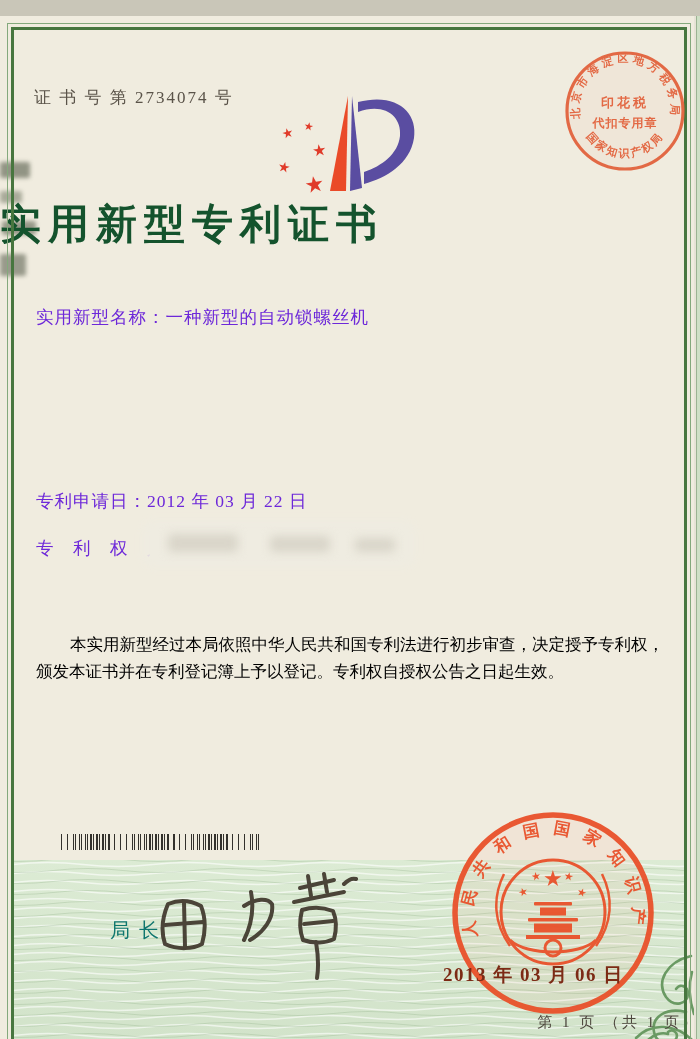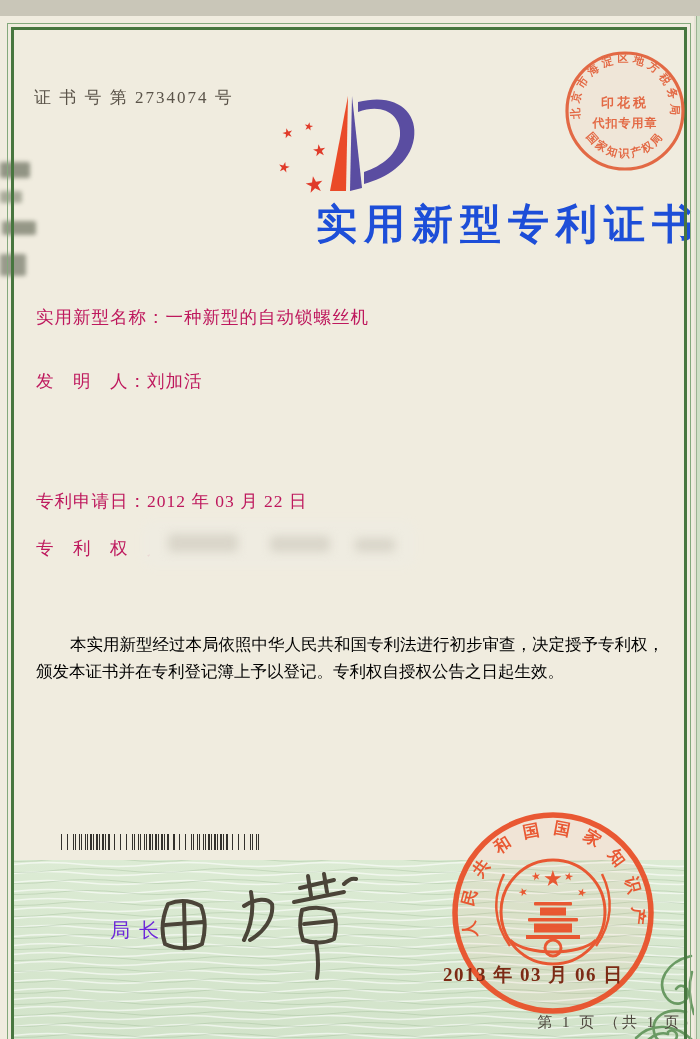--- a/index.html
+++ b/index.html
@@ -16,40 +16,40 @@
               background:linear-gradient(#dcebd4,#d2e3ca);}
   .green-zone svg{display:block;width:100%;height:100%;}
 
   .cert-no{left:34px;top:70px;font-size:17px;letter-spacing:2px;color:#5a5349;z-index:3;}
 
   .logo{left:276px;top:76px;width:160px;height:106px;z-index:3;}
 
   .tax-stamp{left:563px;top:33px;width:124px;height:124px;z-index:7;opacity:.93;}
   .tax-stamp text{font-family:"Liberation Sans","DejaVu Sans",sans-serif;font-weight:bold;fill:#e2603a;}
 
-  .title{left:0;top:181px;width:100%;text-align:right;font-size:41px;font-weight:bold;
-         letter-spacing:7px;color:#1d4ed8;z-index:3;}
-
-  .field{left:36px;font-size:17.5px;letter-spacing:1px;color:#be185d;z-index:3;white-space:nowrap;}
+  .title{left:0;top:181px;width:100%;text-align:left;font-size:41px;font-weight:bold;
+         letter-spacing:7px;color:#14532d;z-index:3;}
+
+  .field{left:36px;font-size:17.5px;letter-spacing:1px;color:#6d28d9;z-index:3;white-space:nowrap;}
   .f-name{top:289px;} .f-inventor{top:353px;} .f-patno{top:408px;}
   .f-filing{top:473px;} .f-patentee{top:520px;} .f-grant{top:578px;}
 
   .redaction{left:150px;top:512px;width:258px;height:32px;z-index:4;background:#efece1;
              box-shadow:0 0 10px 8px #efece1;border-radius:4px;}
   .redaction .smudge{position:absolute;background:#d9d5c9;filter:blur(5px);border-radius:4px;}
 
   .paras{left:36px;top:615px;width:628px;z-index:3;font-size:16.5px;line-height:27px;
          text-align:justify;color:#000000;}
   .paras p{margin:0;text-indent:34px;}
 
   .barcode{left:61px;top:818px;width:201px;height:16px;z-index:3;
     background:repeating-linear-gradient(90deg,#33312c 0px,#33312c 1.4px,transparent 1.4px,transparent 2.6px,
                #33312c 2.6px,#33312c 3.3px,transparent 3.3px,transparent 5.9px);}
 
-  .juzhang{left:110px;top:901px;font-size:20px;letter-spacing:9px;color:#6d28d9;z-index:3;}
+  .juzhang{left:110px;top:901px;font-size:20px;letter-spacing:9px;color:#0f766e;z-index:3;}
   .signature{left:148px;top:850px;width:212px;height:118px;z-index:3;}
 
   .office-seal{left:448px;top:792px;width:210px;height:210px;z-index:4;opacity:.95;}
   .office-seal text{font-family:"Liberation Sans","DejaVu Sans",sans-serif;font-weight:bold;fill:#e9512a;}
   .emblem-star{font-family:"DejaVu Sans",sans-serif;fill:#e9512a;}
 
   .seal-date{left:443px;top:946px;font-size:19px;font-weight:bold;letter-spacing:1.5px;color:#7c2a15;z-index:5;}
 
   .ornament{left:596px;top:936px;width:100px;height:94px;z-index:2;}
 
@@ -120,21 +120,20 @@
     <text font-size="11" style="letter-spacing:2px">
       <textPath href="#stampBot" startOffset="50%" text-anchor="middle">国家知识产权局</textPath>
     </text>
     <text x="62" y="58" text-anchor="middle" font-size="13" style="letter-spacing:3px">印花税</text>
     <text x="62" y="78" text-anchor="middle" font-size="12" style="letter-spacing:1px">代扣专用章</text>
   </svg>
 
   <div class="abs title">实用新型专利证书</div>
 
   <div class="abs field f-name"><span>实用新型名称：</span><span>一种新型的自动锁螺丝机</span></div>
-  <div class="abs field f-inventor"><span>发　明　人：</span><span>刘加活</span></div>
   <div class="abs field f-filing"><span>专利申请日：</span><span>2012 年 03 月 22 日</span></div>
   <div class="abs field f-patentee"><span>专　利　权　人：</span><span></span></div>
 
   <div class="abs redaction">
     <div class="smudge" style="left:18px;top:6px;width:70px;height:18px;"></div>
     <div class="smudge" style="left:120px;top:8px;width:60px;height:16px;"></div>
     <div class="smudge" style="left:205px;top:10px;width:40px;height:14px;"></div>
   </div>
 
   <div class="abs paras">

